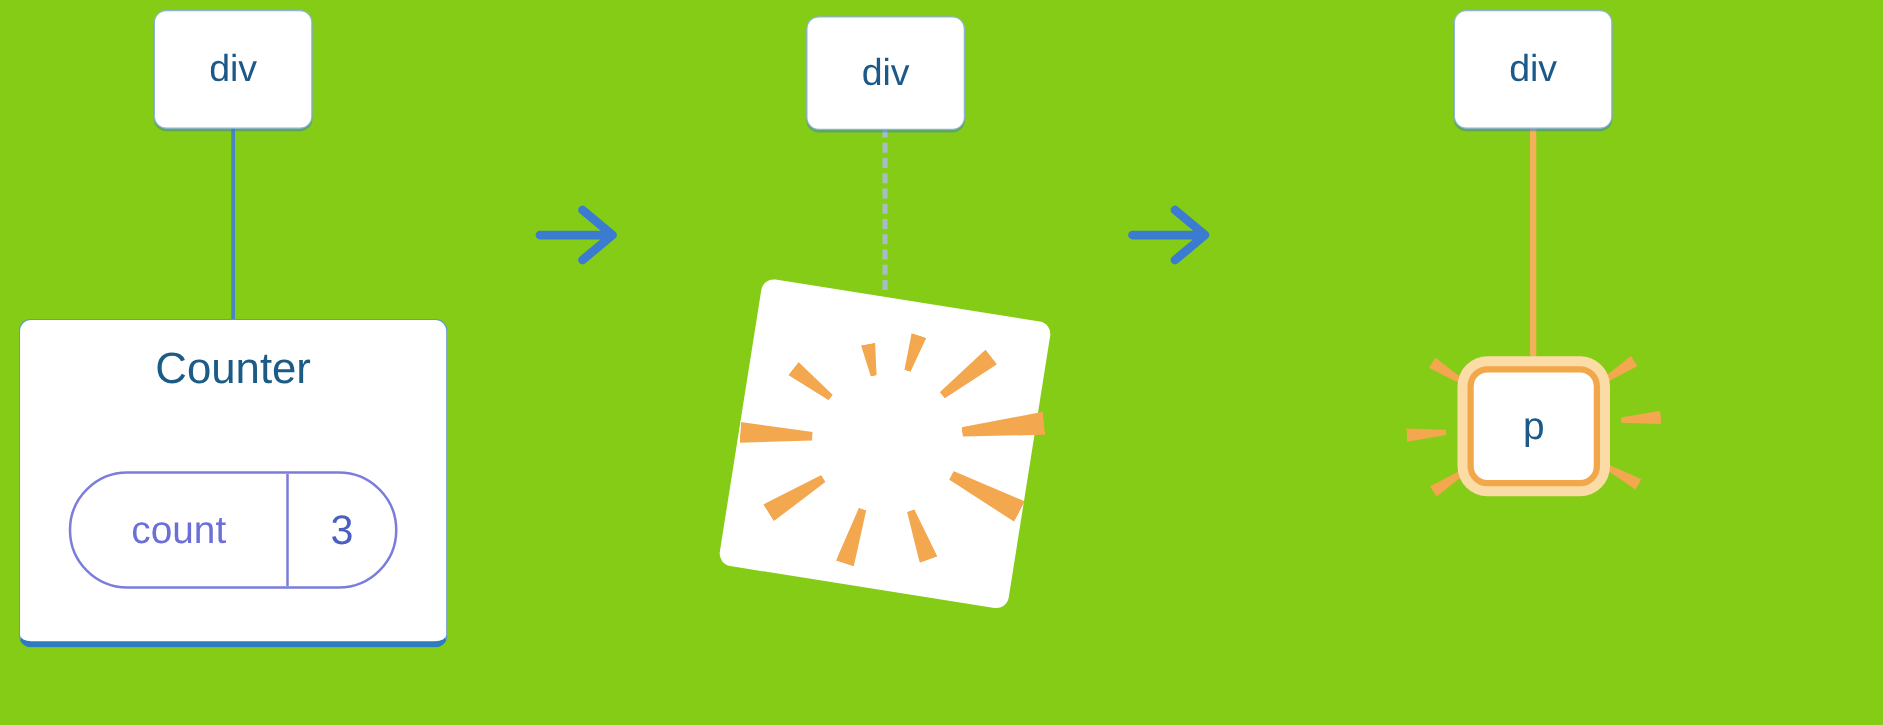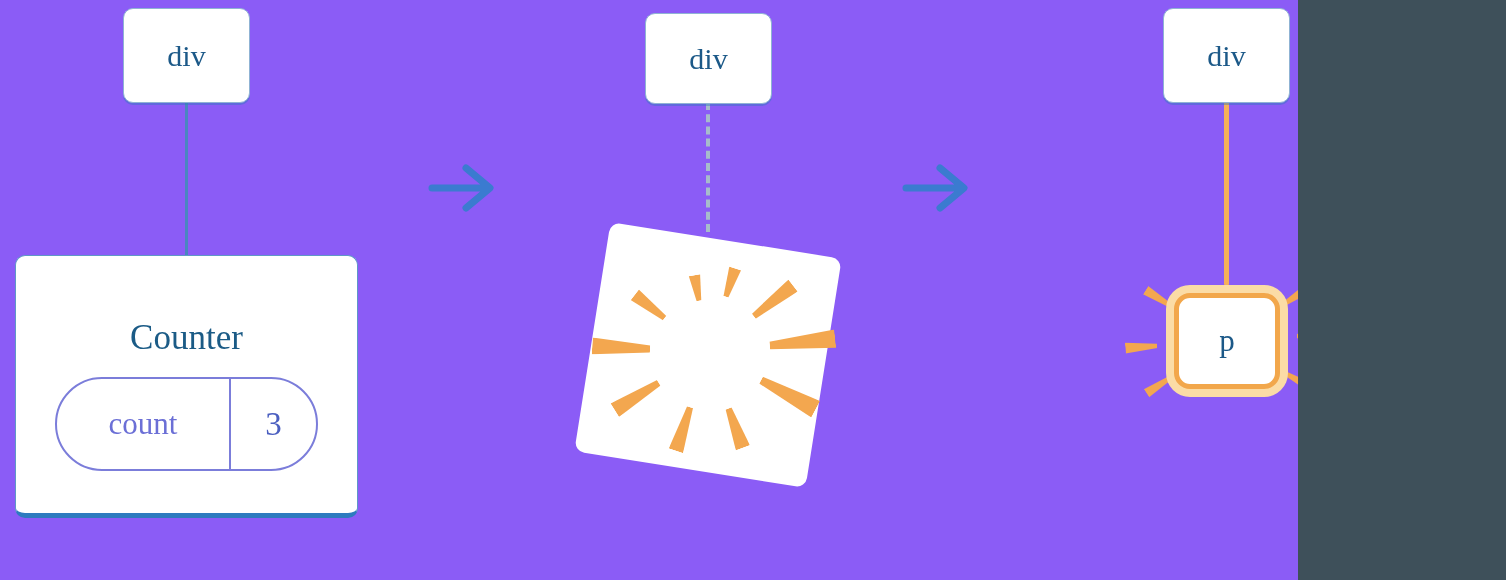--- a/index.html
+++ b/index.html
@@ -1,18 +1,18 @@
 <!DOCTYPE html>
 <html><head>
 <meta charset="utf-8">
 <style>
   html,body{margin:0;padding:0;background:#3E505A;}
   .canvas{
-    position:relative;width:1298px;height:580px;background:#8b5cf6;overflow:hidden;
-    font-family:Liberation Serif, serif;
+    position:relative;width:1506px;height:580px;background:#84cc16;overflow:hidden;
+    font-family:Liberation Sans, sans-serif;
   }
 
   
   .node-box{
     position:absolute;background:#fff;border:1.5px solid #8FB3D4;border-radius:10px;
     display:flex;align-items:center;justify-content:center;
     font-size:30px;font-weight:500;color:#1C5988;box-sizing:border-box;
     box-shadow:0 2px 0 rgba(46,123,191,.45);
   }
   .nb-1{left:123px;top:8px;width:127px;height:95px;}
@@ -23,21 +23,21 @@
   .edge{position:absolute;}
   .edge-solid-blue{left:185px;top:102px;width:3px;height:154px;background:#4A86C0;}
   .edge-dashed{left:706px;top:102px;width:0;height:130px;border-left:4px dashed #A7BCCB;}
   .edge-orange{left:1224px;top:100px;width:5px;height:186px;background:#F5B05A;border-radius:3px;}
 
   
   .component-card{
     position:absolute;left:15px;top:255px;width:343px;height:263px;background:#fff;
     border:1px solid #5F98C8;border-bottom:5px solid #2E7BBF;border-radius:10px;box-sizing:border-box;
   }
-  .card-title{margin-top:62px;text-align:center;font-size:35px;font-weight:500;color:#1B5B86;}
+  .card-title{margin-top:19px;text-align:center;font-size:35px;font-weight:500;color:#1B5B86;}
   .state-pill{
     position:absolute;left:39px;top:121px;width:263px;height:94px;background:#fff;
     border:2.5px solid #7B7DDA;border-radius:50px;display:flex;box-sizing:border-box;overflow:hidden;text-align:center;
   }
   .pill-key{width:172px;display:flex;align-items:center;justify-content:center;font-size:31px;color:#6B6FD6;}
   .pill-value{flex:1;border-left:2.5px solid #7B7DDA;display:flex;align-items:center;justify-content:center;font-size:33px;color:#4B5FC0;}
 
   
   .arrow{position:absolute;}
   .arrow-1{left:424px;top:160px;}

